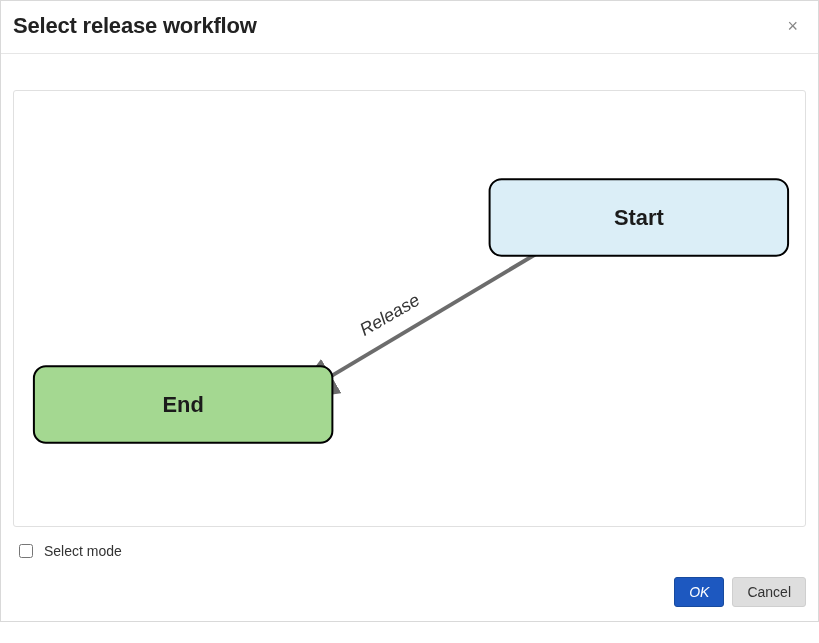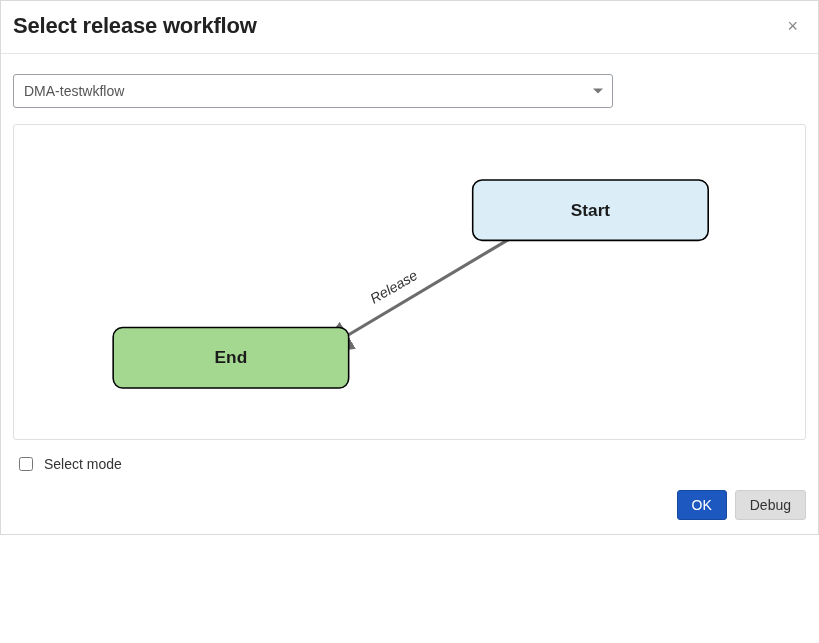--- a/index.html
+++ b/index.html
@@ -5,21 +5,21 @@
   * { box-sizing: border-box; }
   html, body {
     margin: 0; padding: 0;
     font-family: Arial, Helvetica, sans-serif;
     background: #fff;
     width: 819px; height: 643px;
     overflow: hidden;
     color: #222;
   }
   .dialog {
-    width: 819px; height: 535px;
+    width: 819px; height: 622px;
     border: 1px solid #d9d9d9;
     display: flex; flex-direction: column;
     background: #fff;
   }
   .dialog-header {
     display: flex; align-items: center; justify-content: space-between;
     padding: 12px 14px 14px 12px;
     border-bottom: 1px solid #e6e6e6;
   }
   .dialog-title {
@@ -127,43 +127,40 @@
     border-radius: 3px;
     font-size: 14px;
     cursor: pointer;
     border: none;
     display: inline-flex; align-items: center; justify-content: center;
   }
   .btn-primary {
     background: #1d58c0;
     color: #fff;
     border: 1px solid #174a9e;
+    font-style: italic;
   }
   .btn-secondary {
     background: #dedede;
     color: #333;
     border: 1px solid #cfcfcf;
   }
 </style>
 </head>
 <body>
 
 <div class="dialog">
 
   <div class="dialog-header">
     <div class="dialog-title">Select release workflow</div>
     <div class="close-btn">×</div>
   </div>
 
   <div class="dialog-body">
 
-    <div class="select-wrap">
-      <div class="select-box">DMA-testwkflow</div>
-      <div class="select-caret"></div>
-    </div>
 
     <div class="canvas-frame">
       <svg class="diagram-svg" viewBox="0 0 795 400">
         <defs>
           <marker id="arrowhead" markerWidth="12" markerHeight="10" refX="2" refY="5" orient="auto">
             <polygon points="0 0, 12 5, 0 10" fill="#6c6c6c"></polygon>
           </marker>
         </defs>
 
         <line class="edge-path" x1="525" y1="145" x2="312" y2="272" marker-end="url(#arrowhead)"></line>
@@ -183,16 +180,16 @@
 
     <label class="debug-row">
       <input type="checkbox" style="">
       <span>Select mode</span>
     </label>
 
   </div>
 
   <div class="dialog-footer">
     <button class="btn btn-primary">OK</button>
-    <button class="btn btn-secondary">Debug</button>
+    <button class="btn btn-secondary">Cancel</button>
   </div>
 
 </div>
 
 </body></html>

